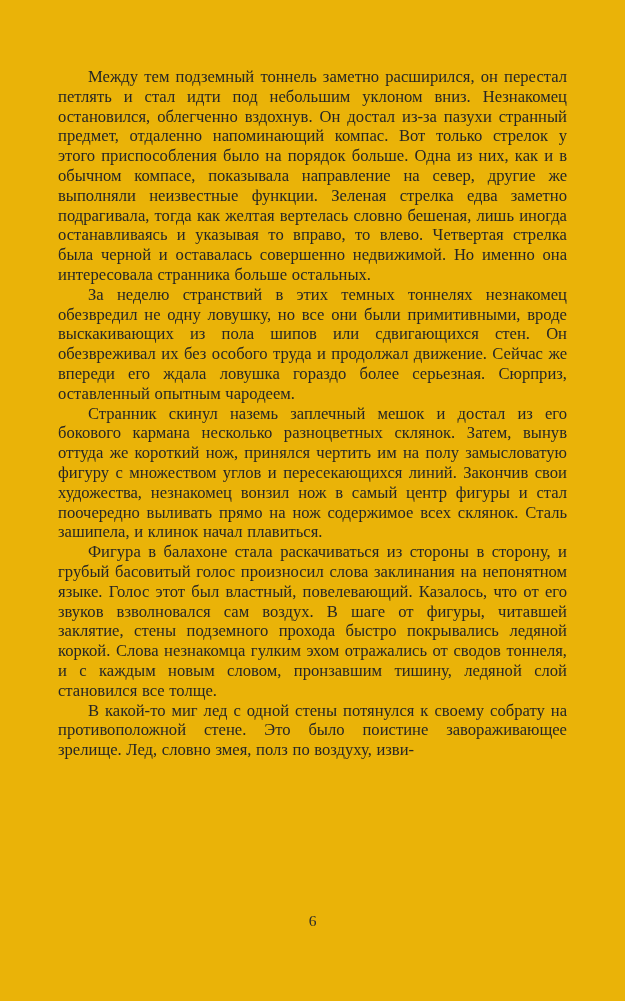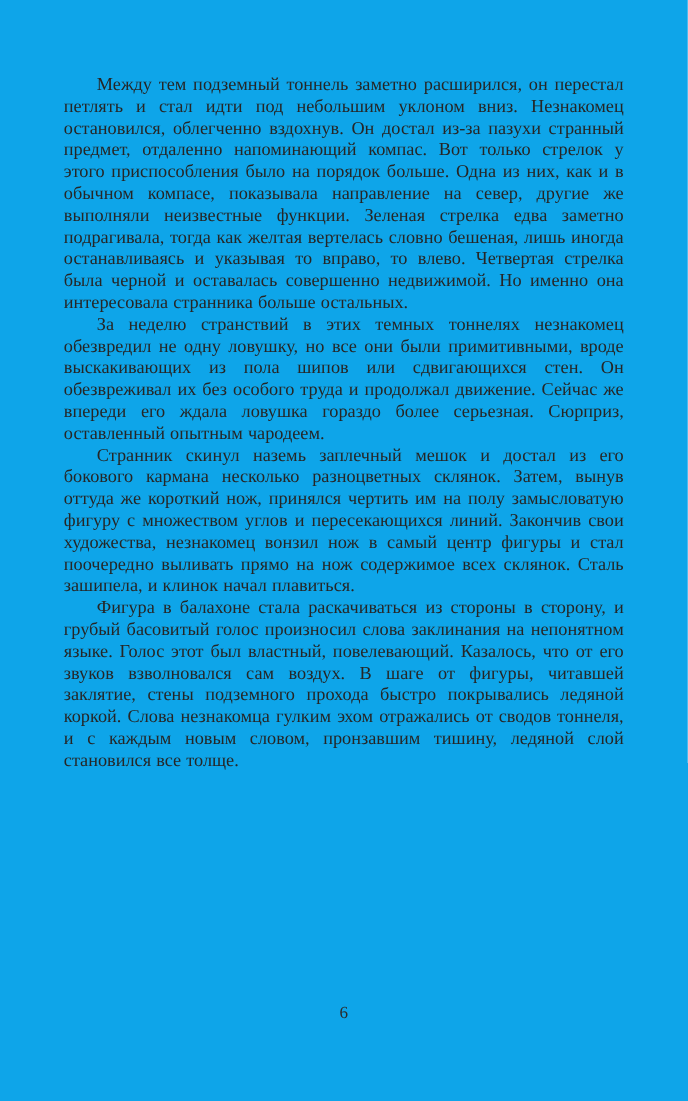--- a/index.html
+++ b/index.html
@@ -10,21 +10,21 @@
       width: 625px;
       height: 1001px;
       background: #ffffff;
       overflow: hidden;
       font-family: "Liberation Serif", serif;
     }
     .book-page {
       position: relative;
       width: 625px;
       height: 1001px;
-      background: #0ea5e9;
+      background: #eab308;
     }
     .text-block {
       position: absolute;
       left: 58px;
       top: 67px;
       width: 509px;
       color: #262626;
     }
     p.para {
       margin: 0;
@@ -48,15 +48,16 @@
   </style>
 </head>
 <body>
 
 <div class="book-page">
   <div class="text-block">
     <p class="para">Между тем подземный тоннель заметно расширился, он перестал петлять и стал идти под небольшим уклоном вниз. Незнакомец остановился, облегченно вздохнув. Он достал из-за пазухи странный предмет, отдаленно напоминающий компас. Вот только стрелок у этого приспособления было на порядок больше. Одна из них, как и в обычном компасе, показывала направление на север, другие же выполняли неизвестные функции. Зеленая стрелка едва заметно подрагивала, тогда как желтая вертелась словно бешеная, лишь иногда останавливаясь и указывая то вправо, то влево. Четвертая стрелка была черной и оставалась совершенно недвижимой. Но именно она интересовала странника больше остальных.</p>
     <p class="para">За неделю странствий в этих темных тоннелях незнакомец обезвредил не одну ловушку, но все они были примитивными, вроде выскакивающих из пола шипов или сдвигающихся стен. Он обезвреживал их без особого труда и продолжал движение. Сейчас же впереди его ждала ловушка гораздо более серьезная. Сюрприз, оставленный опытным чародеем.</p>
     <p class="para">Странник скинул наземь заплечный мешок и достал из его бокового кармана несколько разноцветных склянок. Затем, вынув оттуда же короткий нож, принялся чертить им на полу замысловатую фигуру с множеством углов и пересекающихся линий. Закончив свои художества, незнакомец вонзил нож в самый центр фигуры и стал поочередно выливать прямо на нож содержимое всех склянок. Сталь зашипела, и клинок начал плавиться.</p>
     <p class="para">Фигура в балахоне стала раскачиваться из стороны в сторону, и грубый басовитый голос произносил слова заклинания на непонятном языке. Голос этот был властный, повелевающий. Казалось, что от его звуков взволновался сам воздух. В шаге от фигуры, читавшей заклятие, стены подземного прохода быстро покрывались ледяной коркой. Слова незнакомца гулким эхом отражались от сводов тоннеля, и с каждым новым словом, пронзавшим тишину, ледяной слой становился все толще.</p>
+    <p class="para">В какой-то миг лед с одной стены потянулся к своему собрату на противоположной стене. Это было поистине завораживающее зрелище. Лед, словно змея, полз по воздуху, изви-</p>
   </div>
   <div class="page-number">6</div>
 </div>
 
 </body></html>

